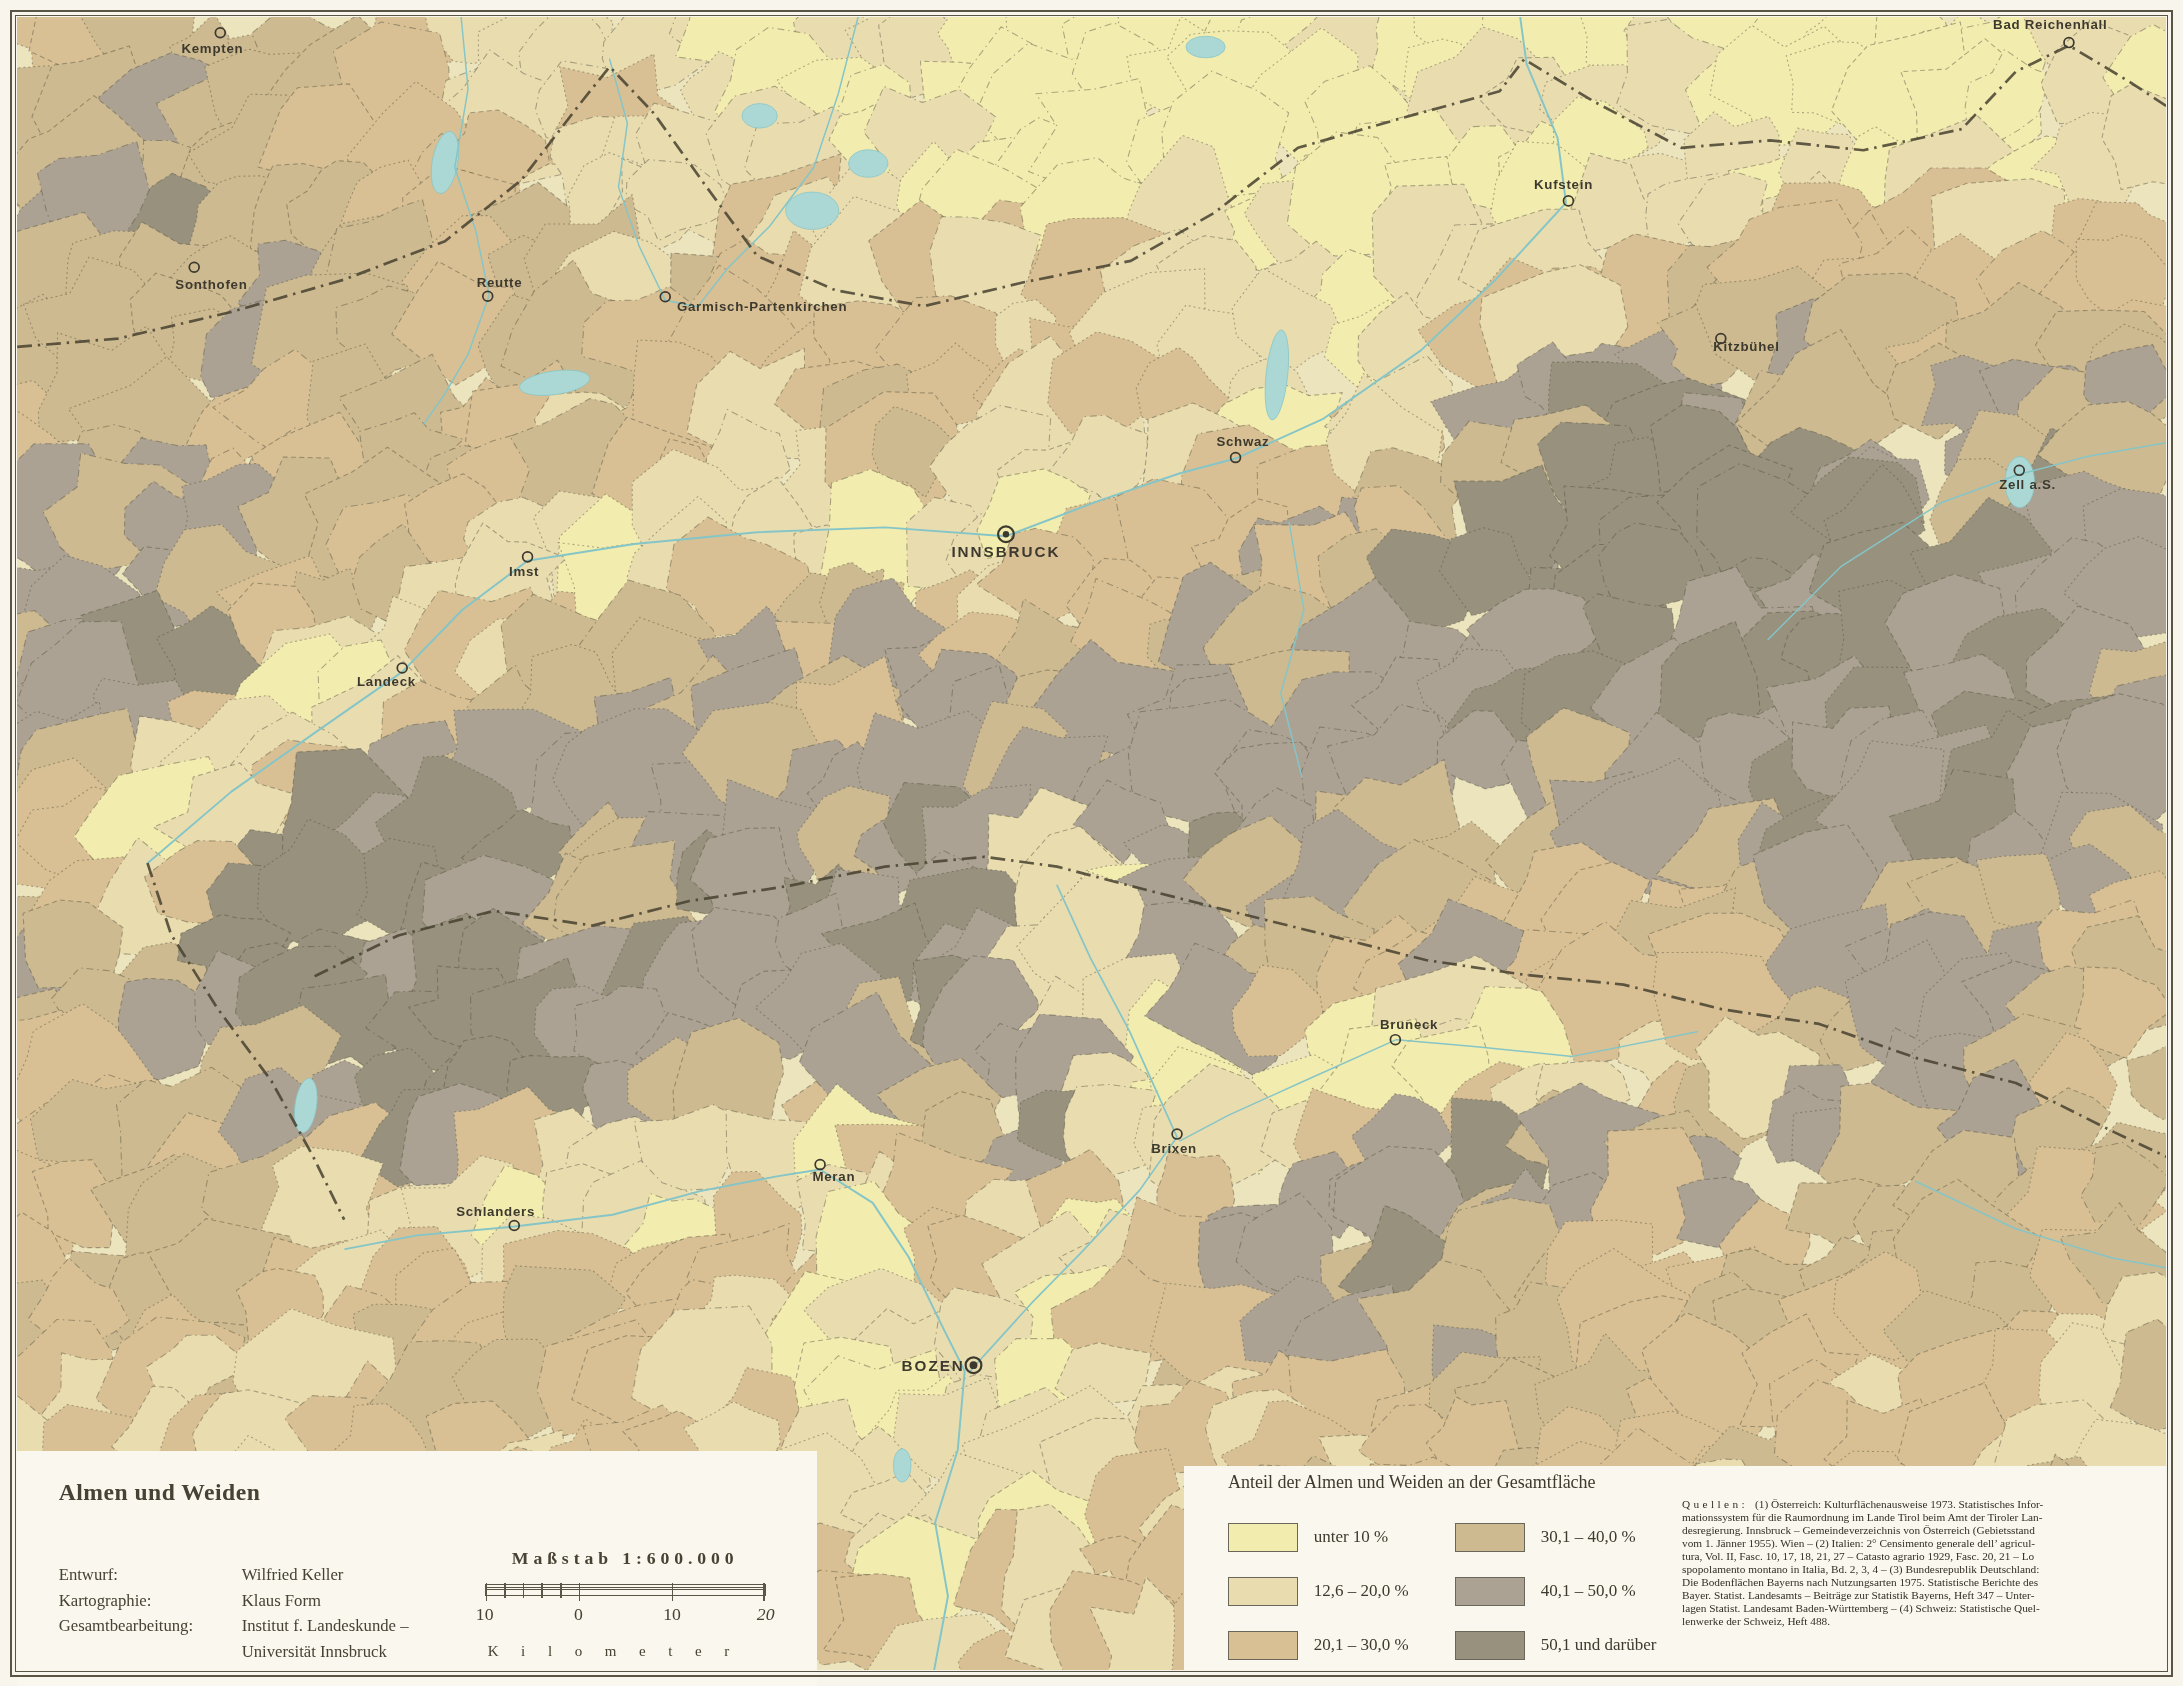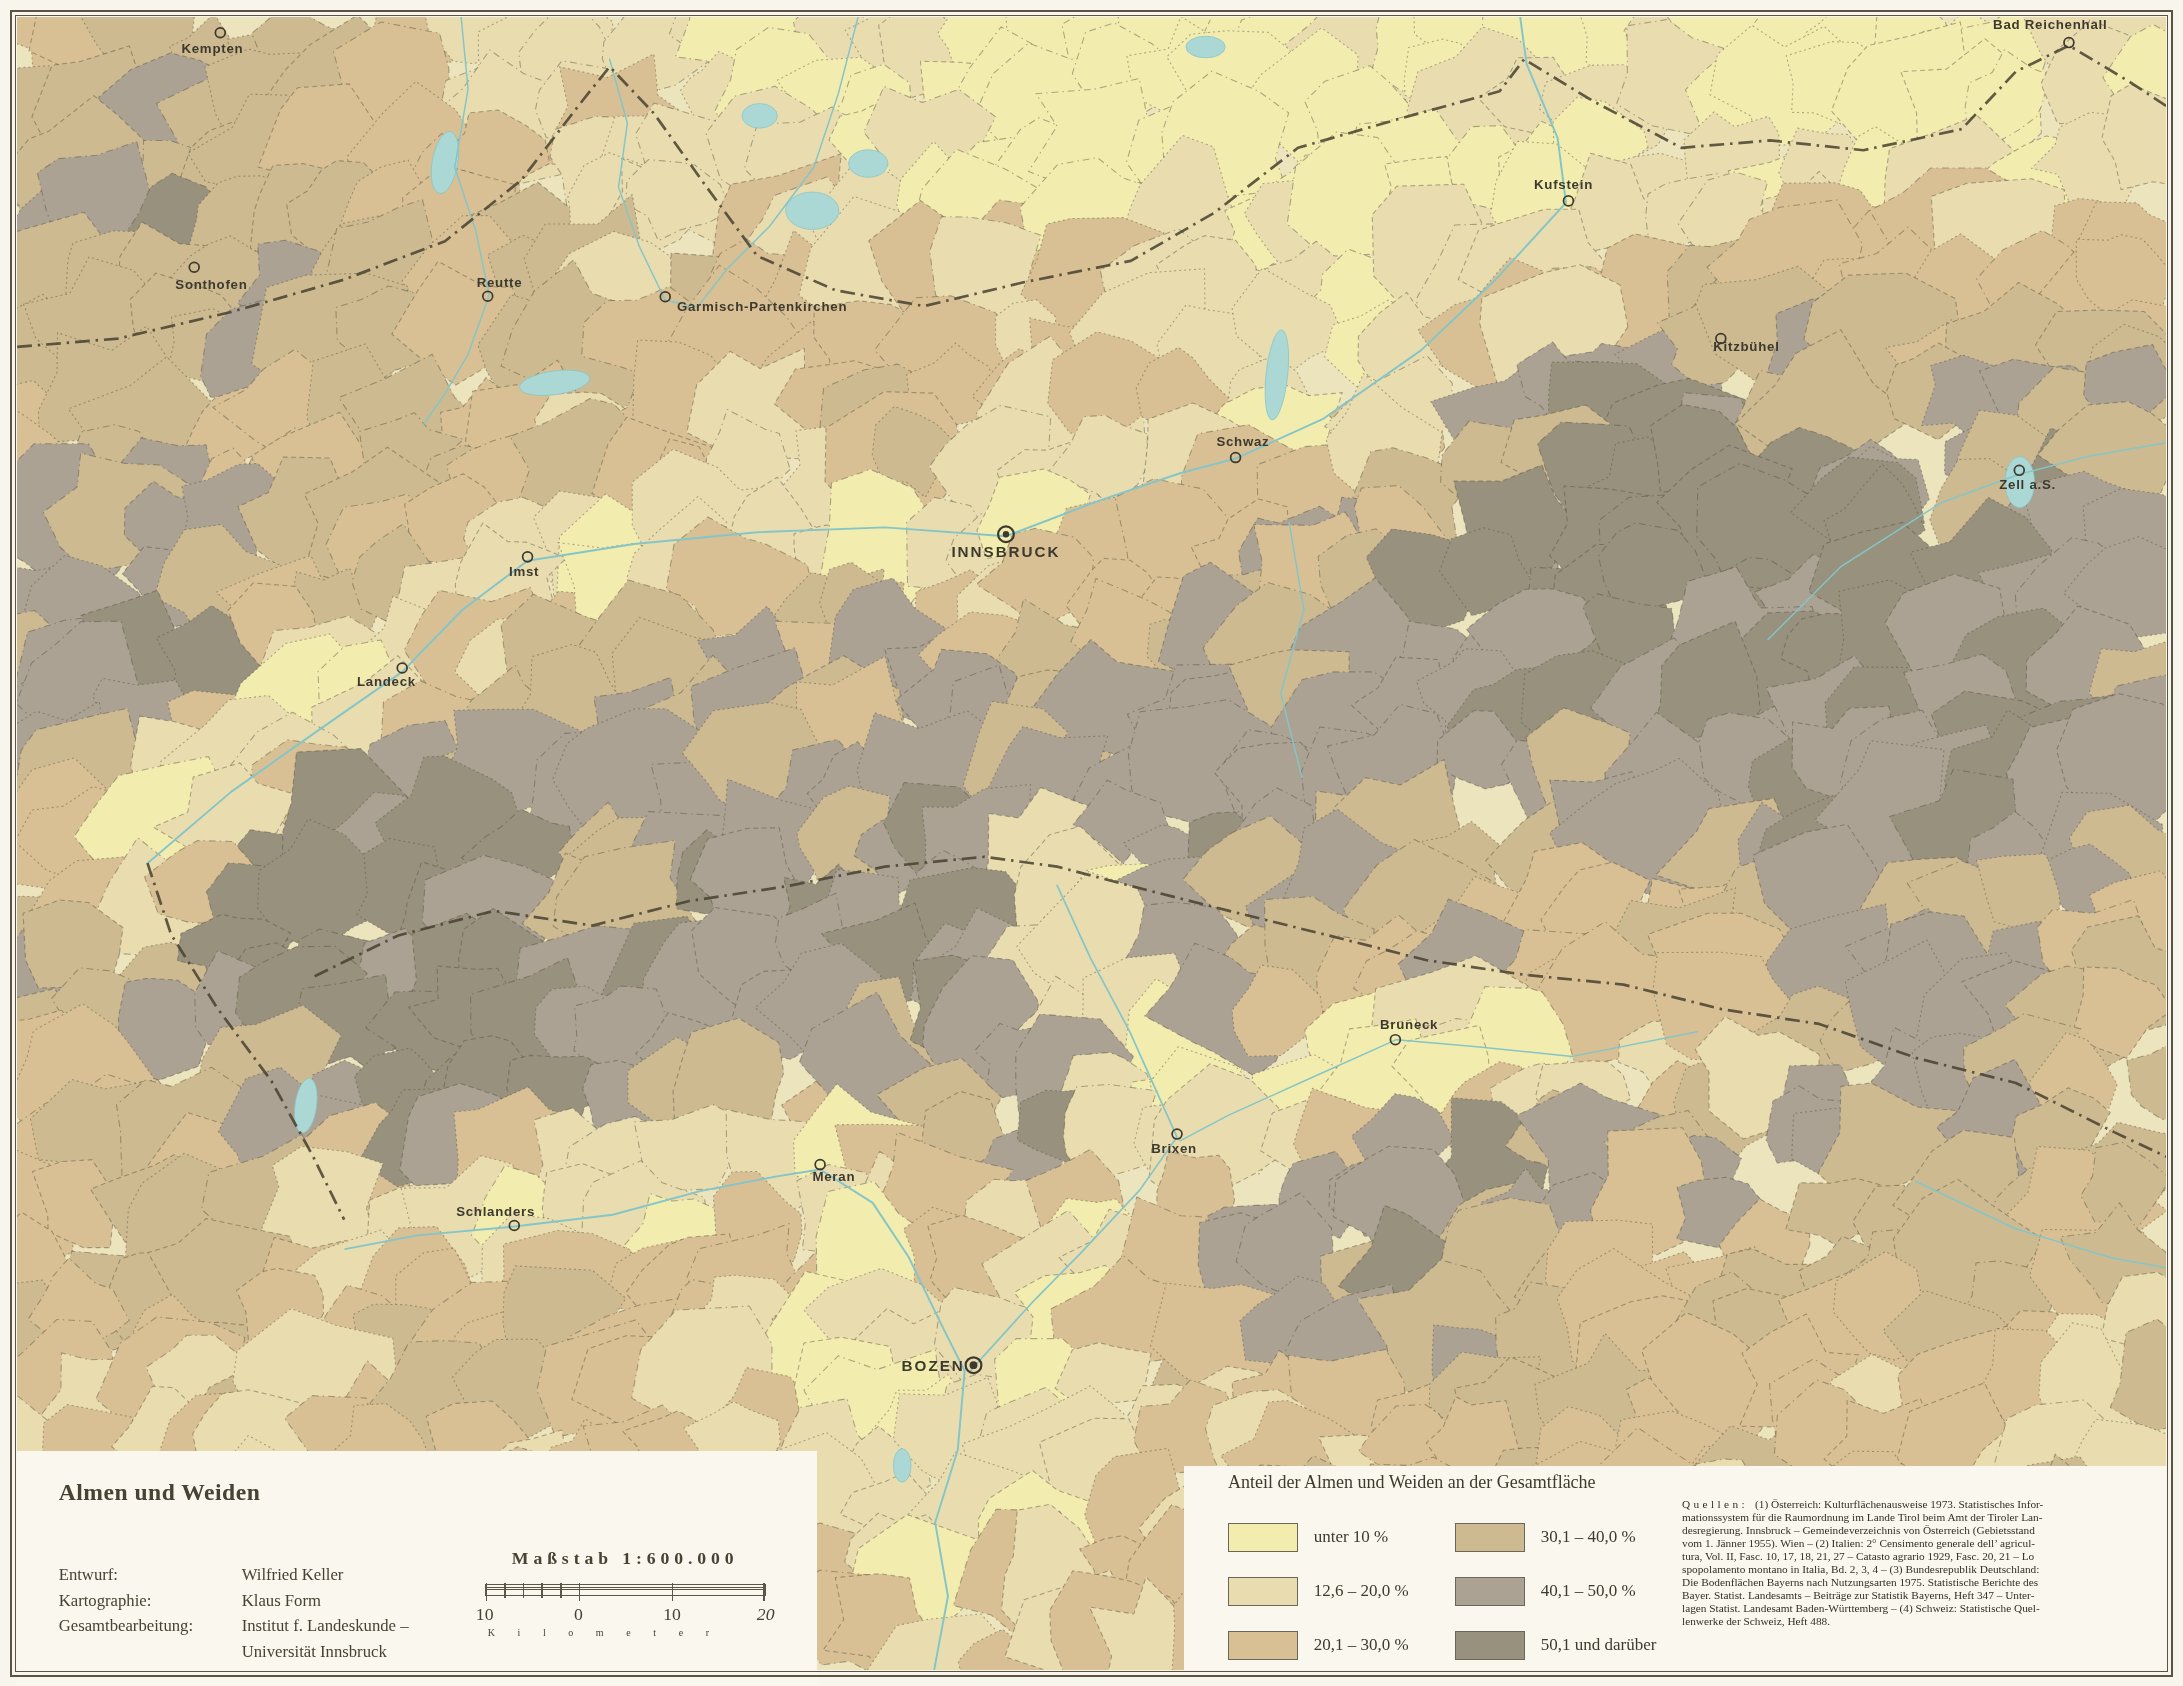--- a/index.html
+++ b/index.html
@@ -34,21 +34,21 @@
   .scale-label{text-align:center;font-size:17.7px;font-weight:700;letter-spacing:4.9px;white-space:nowrap;color:#474233;}
   .bar{position:relative;margin-top:14.8px;height:11.8px;border:1.5px solid #5b5647;box-sizing:border-box;background:#f9f7ee;}
   .bar::before{content:"";position:absolute;left:0;right:0;top:2px;border-top:1px solid #5b5647;}
   .bar::after{content:"";position:absolute;left:0;right:0;top:4.4px;border-top:0.5px solid #5b5647;}
   .bar-hatch{position:absolute;left:0;top:0;bottom:0;width:33.33%;
     background:repeating-linear-gradient(90deg,transparent 0 17.7px,#5b5647 17.7px 19px);}
   .tick{position:absolute;top:-2px;bottom:-6.9px;width:1.5px;background:#5b5647;}
   .scale-nums{position:relative;margin-top:8.9px;height:20.7px;font-size:17.7px;color:#474233;}
   .scale-nums span{position:absolute;transform:translateX(-50%);}
   .sn0{left:0;} .sn1{left:33.33%;} .sn2{left:66.66%;} .sn3{left:100%;font-style:italic;}
-  .scale-unit{margin-top:2px;font-size:10px;letter-spacing:22.6px;white-space:nowrap;color:#474233;padding-left:3px;}
+  .scale-unit{margin-top:18px;font-size:15px;letter-spacing:22.6px;white-space:nowrap;color:#474233;padding-left:3px;}
 
   
   .legend-title{position:absolute;left:44px;top:6px;font-size:18px;color:#3e3a2e;}
   .legend-item{position:absolute;display:flex;align-items:center;}
   .swatch{width:70px;height:28.5px;border:1.5px solid #6b665a;box-sizing:border-box;flex:0 0 70px;}
   .legend-item .lbl{margin-left:15.7px;font-size:17px;color:#3e3a2e;white-space:nowrap;}
   .li0{left:44px;top:57px;} .li1{left:44px;top:111px;} .li2{left:44px;top:165px;}
   .li3{left:271px;top:57px;} .li4{left:271px;top:111px;} .li5{left:271px;top:165px;}
 
   

